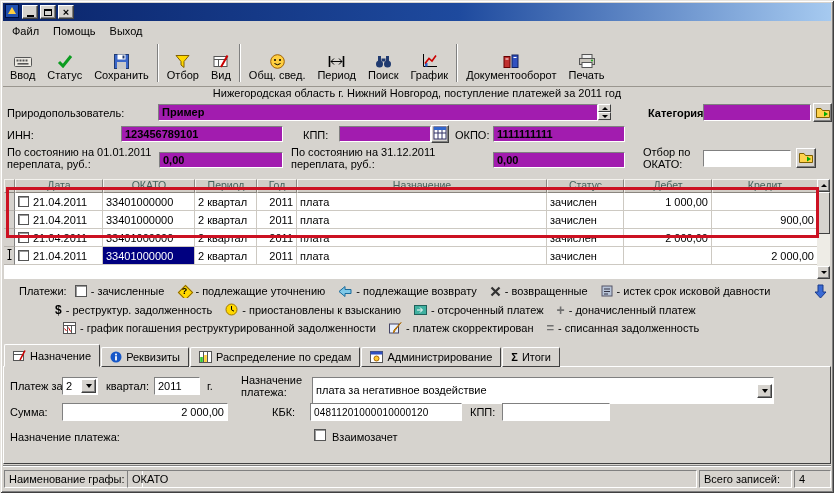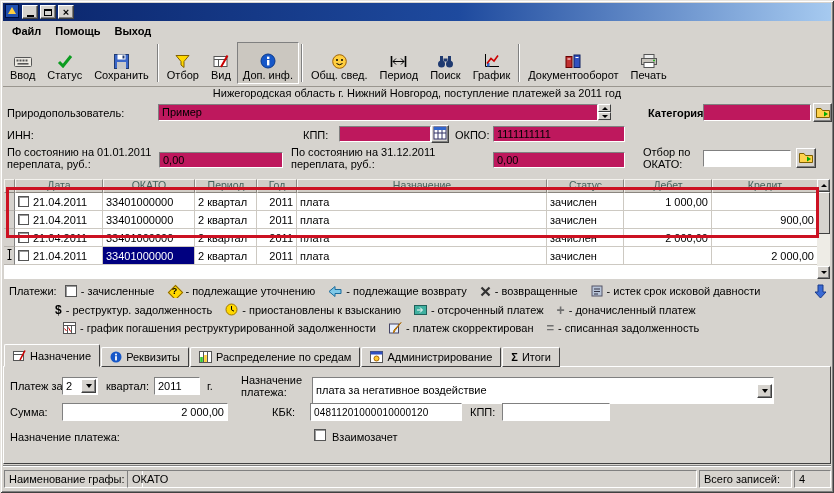--- a/index.html
+++ b/index.html
@@ -11,40 +11,40 @@
   .titlebar{position:absolute;left:3px;top:3px;right:3px;height:18px;display:flex;align-items:center;gap:3px;
             padding:0 2px;background:linear-gradient(90deg,#0a246a 0%,#1e4a9e 55%,#a6caf0 100%);}
   .title{flex:1;color:#fff;font-weight:bold;white-space:nowrap;overflow:hidden;}
   .wbtns{display:flex;gap:2px;}
   .wbtn{width:16px;height:14px;background:#d6d3ce;border:1px solid;border-color:#fff #404040 #404040 #fff;
         box-shadow:inset -1px -1px 0 #808080;display:flex;align-items:center;justify-content:center;
         font-size:11px;font-weight:bold;line-height:1;}
   .min-glyph{width:7px;height:2px;background:#000;margin-top:7px;}
   .max-glyph{width:8px;height:7px;border:1px solid #000;border-top-width:2px;}
   
-  .menubar{position:absolute;left:3px;top:21px;right:3px;height:19px;display:flex;align-items:center;padding-left:2px;font-weight:bold;}
+  .menubar{position:absolute;left:3px;top:21px;right:3px;height:19px;display:flex;align-items:center;padding-left:2px;}
   .mitem{padding:2px 7px;}
   
   .toolbar{position:absolute;left:3px;top:40px;right:3px;height:46px;display:flex;align-items:flex-start;padding:2px 1px;}
   .tbtn{display:flex;flex-direction:column;align-items:center;justify-content:flex-end;gap:0;height:42px;
         padding:3px 5px 2px;border:1px solid transparent;white-space:nowrap;}
   .tbtn .ico{height:16px;display:flex;align-items:center;}
   .tbtn .ico svg{display:block;}
   .tbtn.pressed{border-color:#808080 #fff #fff #808080;background:#cbc7c0;}
   .sep{width:2px;height:38px;margin:2px 2px;border-left:1px solid #808080;border-right:1px solid #fff;flex:none;}
   
   .bandhdr{position:absolute;left:3px;top:86px;right:3px;height:14px;text-align:center;line-height:13px;
            border-top:1px solid #9a968f;}
   
   .formarea{position:absolute;left:3px;top:100px;right:3px;height:79px;}
   .lbl{position:absolute;white-space:nowrap;}
   .lblw{position:absolute;white-space:pre-line;line-height:12px;}
   .fieldg,.fieldw{position:absolute;border:1px solid;border-color:#808080 #fff #fff #808080;
                   padding:1px 3px;line-height:13px;white-space:nowrap;overflow:hidden;}
-  .fieldg{background:#be185d;}
+  .fieldg{background:#a21caf;font-weight:bold;}
   .fieldw{background:#fff;}
   .ra{text-align:right;}
   .btn{position:absolute;background:#d6d3ce;border:1px solid;border-color:#fff #404040 #404040 #fff;
        box-shadow:inset -1px -1px 0 #808080;display:flex;align-items:center;justify-content:center;}
   .spin{position:absolute;display:flex;flex-direction:column;}
   .spb{width:13px;height:8px;background:#d6d3ce;border:1px solid;border-color:#fff #404040 #404040 #fff;
        display:flex;align-items:center;justify-content:center;}
   .tri-u{width:0;height:0;border-left:3px solid transparent;border-right:3px solid transparent;border-bottom:3px solid #000;}
   .tri-d{width:0;height:0;border-left:3px solid transparent;border-right:3px solid transparent;border-top:3px solid #000;}
   
@@ -64,21 +64,21 @@
   .vsb{position:absolute;left:817px;top:179px;width:13px;height:100px;background:#eeece6;}
   .sbtn{position:absolute;left:0;width:13px;height:13px;background:#d6d3ce;border:1px solid;
         border-color:#fff #404040 #404040 #fff;box-shadow:inset -1px -1px 0 #808080;
         display:flex;align-items:center;justify-content:center;}
   .sthumb{position:absolute;left:0;top:13px;width:13px;height:42px;background:#d6d3ce;border:1px solid;
           border-color:#fff #404040 #404040 #fff;}
   .annot{position:absolute;left:6px;top:187px;width:813px;height:51px;border:3px solid #cc1122;z-index:40;pointer-events:none;}
   
   .legend{position:absolute;left:3px;top:282px;right:3px;height:62px;}
   .lrow{position:absolute;left:0;right:22px;display:flex;align-items:center;white-space:nowrap;overflow:hidden;}
-  .lr1{top:2px;padding-left:6px;}
+  .lr1{top:2px;padding-left:16px;}
   .lr2{top:21px;padding-left:52px;}
   .lr3{top:40px;padding-left:60px;}
   .li{display:inline-flex;align-items:center;gap:4px;margin-right:13px;}
   .li svg{display:block;}
   .ltitle{margin-right:8px;}
   .lg-cbox{width:12px;height:12px;background:#fff;border:1px solid #555;box-shadow:inset 1px 1px 0 #9a9a9a;display:inline-block;}
   .diamond{position:relative;width:14px;height:14px;display:inline-block;}
   .diamond::before{content:"";position:absolute;left:2.5px;top:2.5px;width:9px;height:9px;background:#ffd800;border:1px solid #8a6400;transform:rotate(45deg);}
   .diamond em{position:absolute;left:0;top:0;width:14px;text-align:center;font-style:normal;font-weight:bold;font-size:9px;line-height:14px;}
   .gsym{font-weight:bold;line-height:12px;}
@@ -179,30 +179,20 @@
     <div class="tbtn">
       <span class="ico">
           <svg width="16" height="15">
             <rect x="1" y="2.5" width="13" height="10" fill="#fff" stroke="#555"></rect>
             <path d="M1 5.5 h13 M5.5 5.5 v7" stroke="#555"></path>
             <path d="M14.5 1.5 L8 13" stroke="#c00" stroke-width="2"></path>
           </svg>
         </span>
       <span class="cap">Вид</span>
     </div>
-    <div class="tbtn pressed">
-      <span class="ico">
-          <svg width="16" height="16">
-            <circle cx="8" cy="8" r="7" fill="#1657c8" stroke="#0a3a8c"></circle>
-            <rect x="7" y="3.6" width="2.4" height="2.4" fill="#fff"></rect>
-            <rect x="7" y="7" width="2.4" height="5.4" fill="#fff"></rect>
-          </svg>
-        </span>
-      <span class="cap">Доп. инф.</span>
-    </div>
     <div class="sep"></div>
     <div class="tbtn">
       <span class="ico">
           <svg width="15" height="15">
             <circle cx="7.5" cy="7.5" r="6.8" fill="#ffcf40" stroke="#a06000"></circle>
             <circle cx="5" cy="6" r="1" fill="#000"></circle>
             <circle cx="10" cy="6" r="1" fill="#000"></circle>
             <path d="M4.5 9.5 q3 2.5 6 0" stroke="#000" fill="none"></path>
           </svg>
         </span>
@@ -279,20 +269,21 @@
     <span class="lbl" style="left:645px;top:7px;font-weight:bold;">Категория:</span>
     <div class="fieldg" style="left:700px;top:4px;width:108px;height:17px;"></div>
     <div class="btn" style="left:810px;top:3px;width:19px;height:19px;">
       <span><svg width="14" height="12">
             <path d="M0.5 2.5 h4.5 l1.5 2 h7 v7 h-13 Z" fill="#ffd24d" stroke="#806000"></path>
             <path d="M8 5.5 l4 2.5 -4 2.5 Z" fill="#0a0"></path>
           </svg></span>
     </div>
 
     <span class="lbl" style="left:4px;top:29px;">ИНН:</span>
+    <div class="fieldg" style="left:118px;top:26px;width:162px;height:16px;">123456789101</div>
     <span class="lbl" style="left:300px;top:29px;">КПП:</span>
     <div class="fieldg" style="left:336px;top:26px;width:92px;height:16px;"></div>
     <div class="btn" style="left:428px;top:25px;width:18px;height:18px;">
       <span><svg width="14" height="14">
             <rect x="1" y="1" width="12" height="12" fill="#fff" stroke="#336"></rect>
             <rect x="1" y="1" width="12" height="3" fill="#36c"></rect>
             <path d="M1 7 h12 M5 4 v9 M9 4 v9" stroke="#336"></path>
           </svg></span>
     </div>
     <span class="lbl" style="left:452px;top:29px;">ОКПО:</span>

